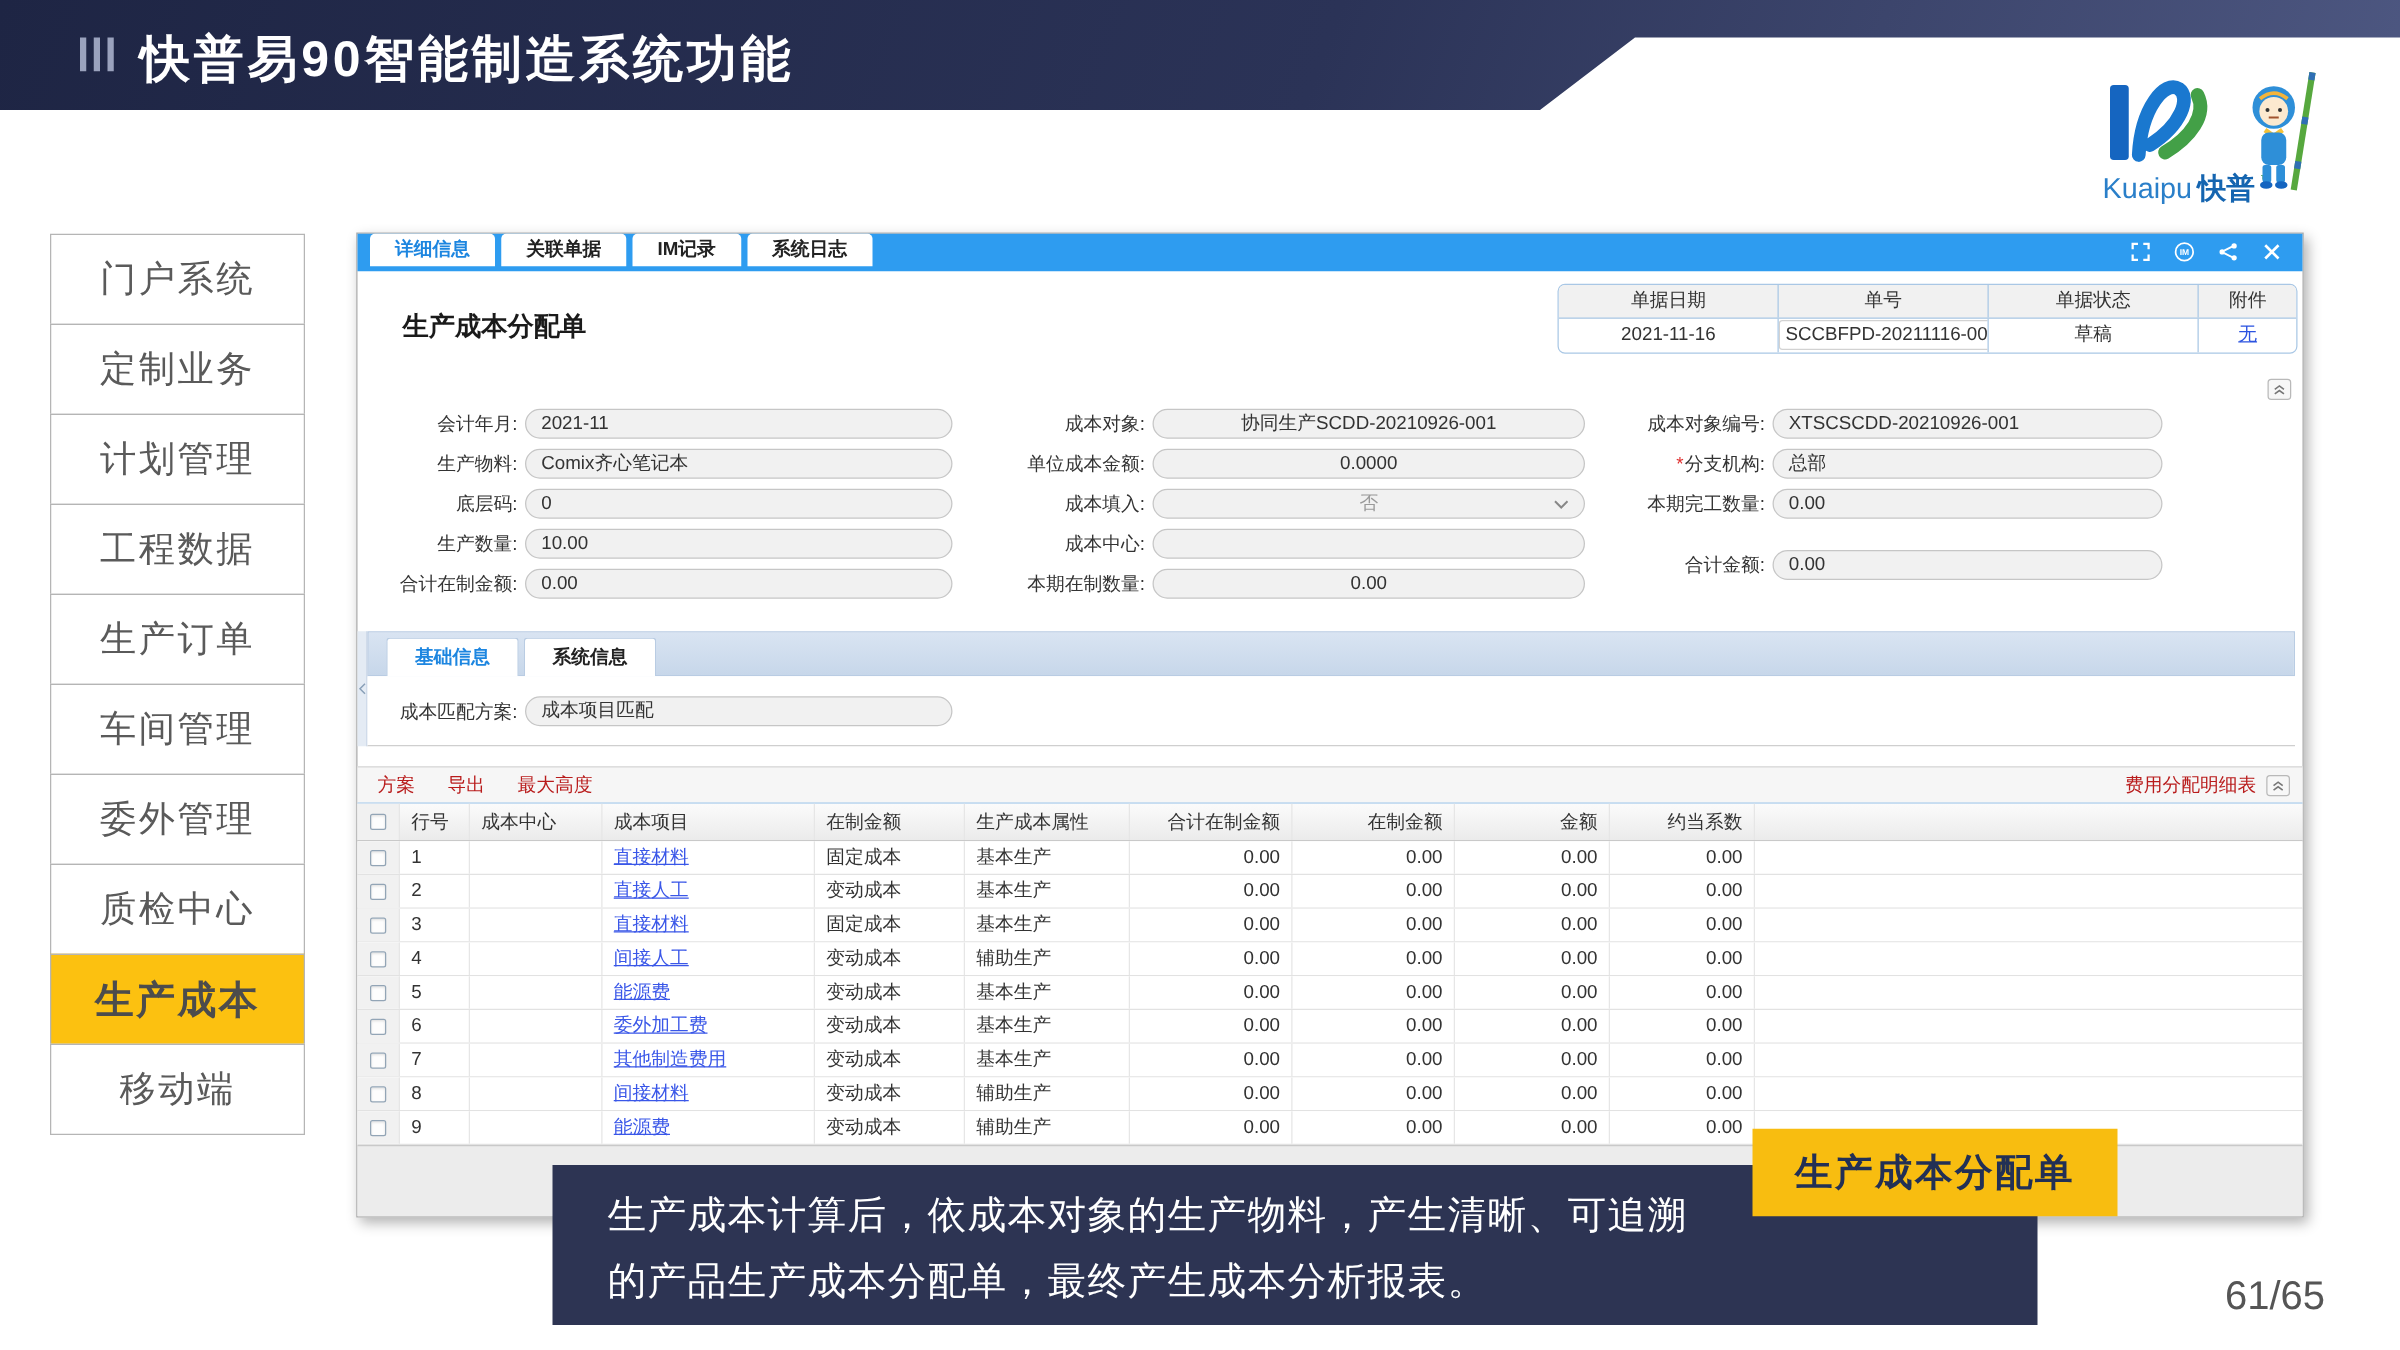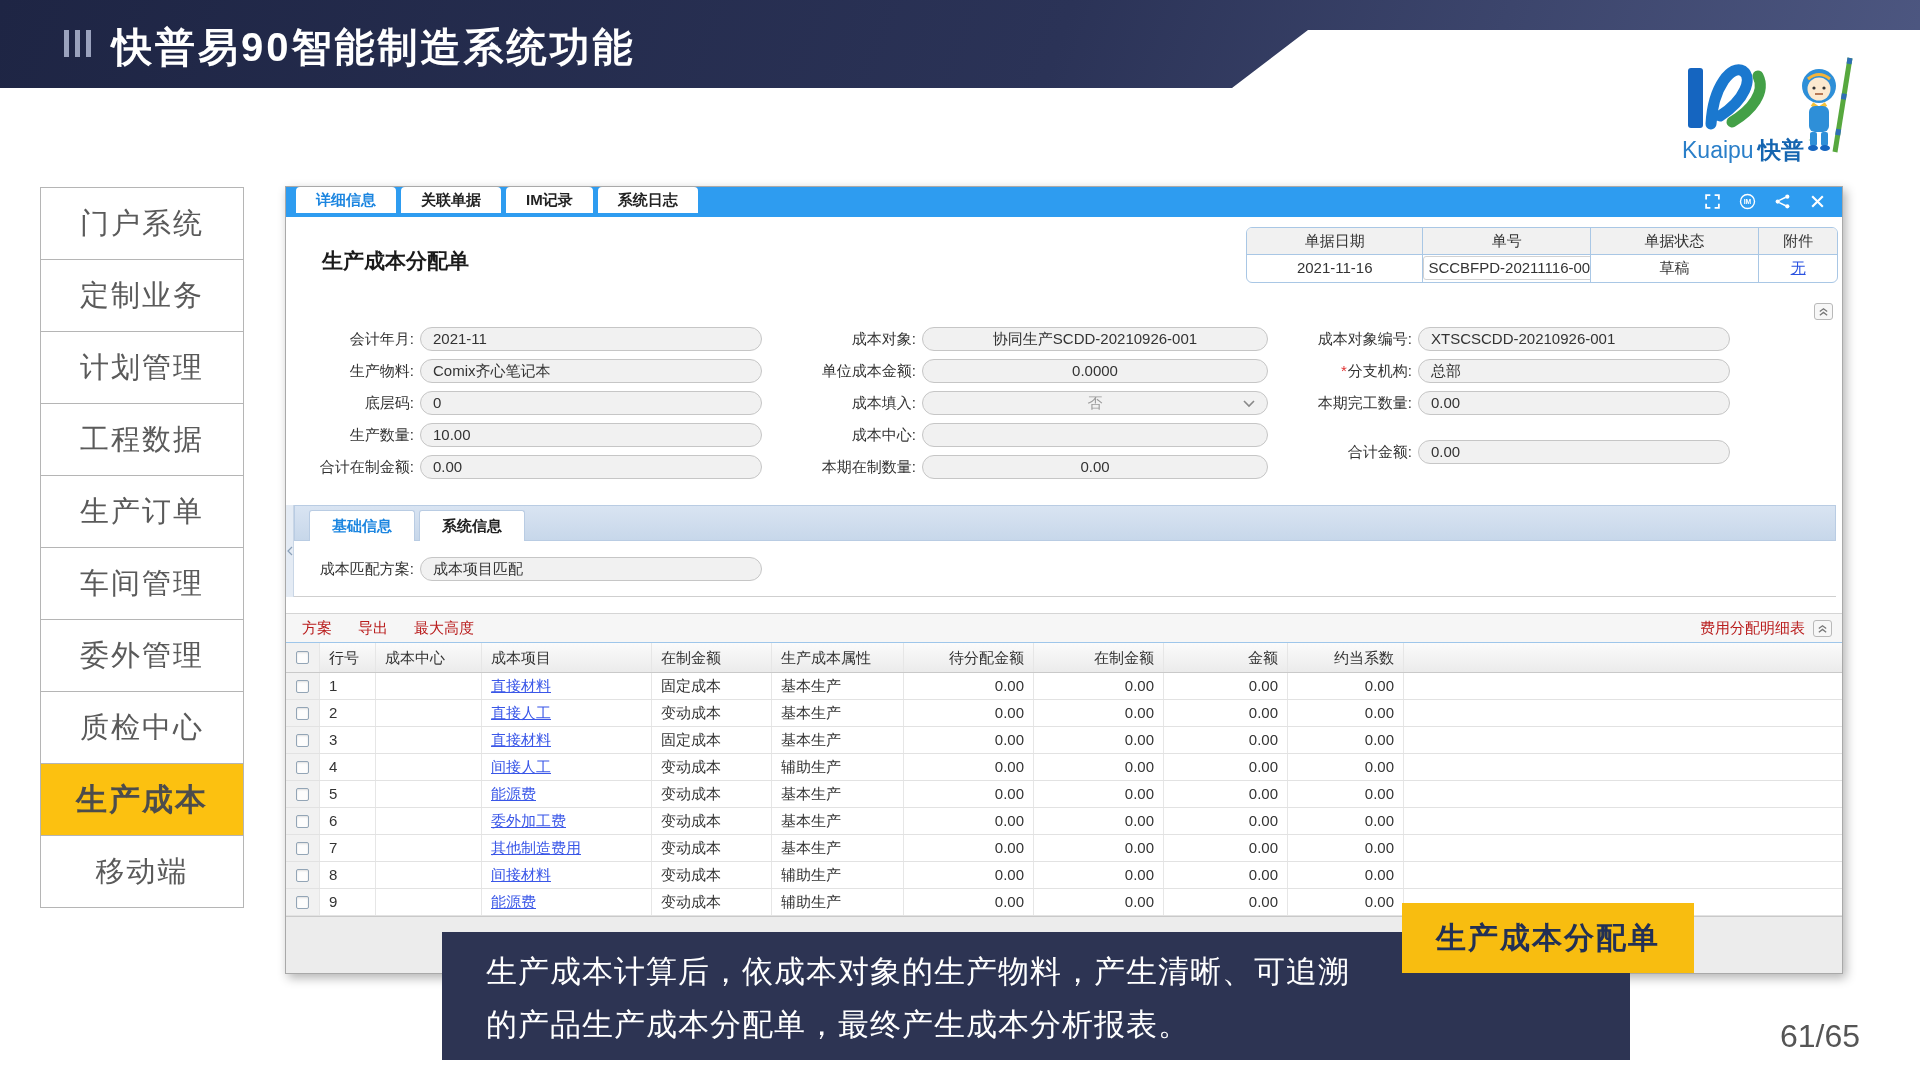--- a/index.html
+++ b/index.html
@@ -309,21 +309,21 @@
       </div>
       <div class="ghead">
         <div class="c c0">
             <span class="cb"></span>
           </div>
         <div class="c c1">行号</div>
         <div class="c c2">成本中心</div>
         <div class="c c3">成本项目</div>
         <div class="c c4">在制金额</div>
         <div class="c c5">生产成本属性</div>
-        <div class="c c6 num">待分配金额</div>
+        <div class="c c6 num">合计在制金额</div>
         <div class="c c7 num">在制金额</div>
         <div class="c c8 num">金额</div>
         <div class="c c9 num">约当系数</div>
         <div class="c cf"></div>
       </div>
 
       <div class="trow">
           <div class="c c0">
             <span class="cb"></span>
           </div>

